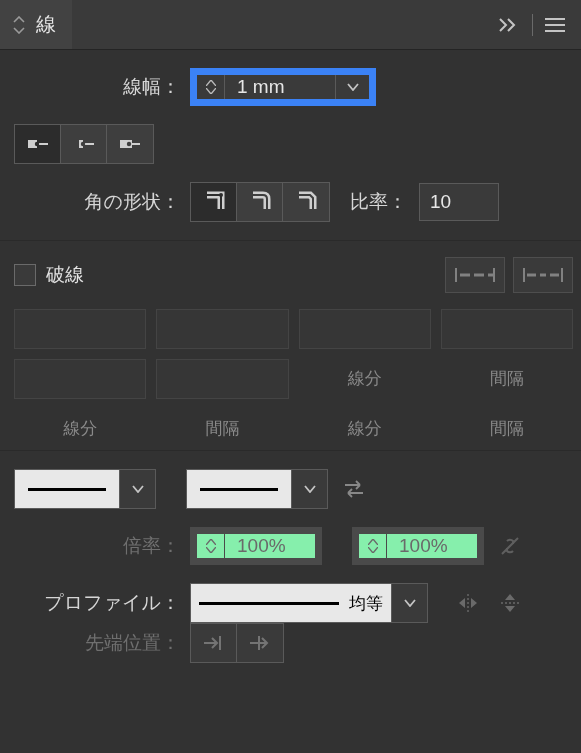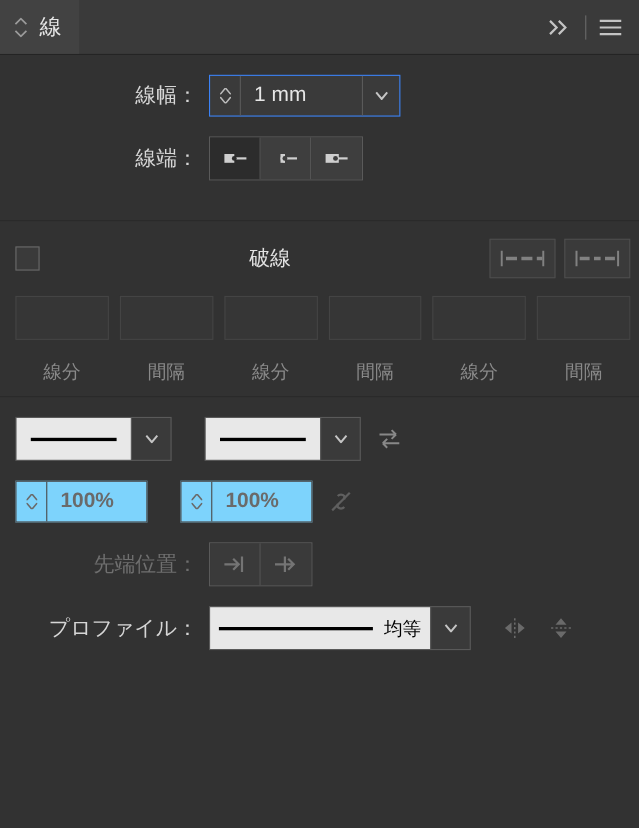--- a/index.html
+++ b/index.html
@@ -51,21 +51,21 @@
     font-size: 19px;
   }
   .label.dim { color: #6f6f6f; }
   .controls { display:flex; align-items:center; gap: 8px; flex:1; }
 
   
   .stepper {
     display: flex;
     align-items: stretch;
     height: 38px;
-    border: 1px solid #3b82f6;
+    border: 7px solid #3b82f6;
     background: #3a3a3a;
     color: #e6e6e6;
   }
   .stepper .arrows {
     width: 28px;
     display: flex;
     flex-direction: column;
     justify-content: center;
     align-items:center;
     border-right: 1px solid #5a5a5a;
@@ -76,21 +76,21 @@
     display: flex; align-items: center;
     padding: 0 12px;
     min-width: 110px;
     font-size: 19px;
   }
   .stepper .dd {
     width: 34px;
     display:flex; align-items:center; justify-content:center;
     border-left: 1px solid #5a5a5a;
   }
-  .stepper.disabled { border-color:#4a4a4a; background:#7dd3fc; color:#6a6a6a;font-weight:bold; }
+  .stepper.disabled { border-color:#4a4a4a; background:#86efac; color:#6a6a6a; }
   .stepper.disabled .arrows, .stepper.disabled .dd { border-color:#4a4a4a; }
 
   
   .btn-group { display:flex; border:1px solid #5a5a5a; height:40px; }
   .btn {
     width:46px; height:100%;
     display:flex; align-items:center; justify-content:center;
     background:#3e3e3e;
     border-right:1px solid #5a5a5a;
   }
@@ -109,30 +109,30 @@
     font-size:19px;
   }
   .ratio-label { margin-left:12px; margin-right:4px; color:#d6d6d6; font-size:19px;}
 
   
   .dashed-section { border-top:1px solid #2a2a2a; border-bottom:1px solid #2a2a2a; padding:16px 14px 10px 14px; margin: 6px -14px 18px -14px; }
   .dashed-header { display:flex; align-items:center; }
   .checkbox {
     width:22px; height:22px; border:1px solid #6a6a6a; background:#3a3a3a; margin-right:10px;
   }
-  .dashed-title { font-size:19px; color:#e2e2e2; flex:1;text-align:center; }
+  .dashed-title { font-size:19px; color:#e2e2e2; flex:1; }
   .dash-align-group { display:flex; gap:8px; }
   .dash-align-btn {
     width:60px; height:36px; border:1px solid #4e4e4e; background:#3a3a3a;
     display:flex; align-items:center; justify-content:center;
   }
   .dash-align-btn svg { opacity:.55; }
   .dash-grid {
     display:grid;
-    grid-template-columns: repeat(6, 1fr);
+    grid-template-columns: repeat(4, 1fr);
     gap:10px;
     margin-top:16px;
   }
   .dash-cell-input {
     height:40px; border:1px solid #444; background:#363636;
   }
   .dash-cell-label { text-align:center; color:#8a8a8a; font-size:17px; margin-top:8px; }
 
   
   .select {
@@ -209,21 +209,20 @@
           <div class="dd">
             <svg width="12" height="8" viewBox="0 0 12 8">
                 <path d="M1 1 L6 7 L11 1" fill="none" stroke="#c4c4c4" stroke-width="1.8"></path>
               </svg>
           </div>
         </div>
       </div>
     </div>
 
     <div class="row">
-      <div class="label">線端：</div>
       <div class="controls">
         <div class="btn-group">
           <div class="btn selected">
             <svg width="24" height="20" viewBox="0 0 24 20">
                 <rect x="2" y="6" width="9" height="8" fill="#cfcfcf"></rect>
                 <rect x="11" y="9" width="11" height="2" fill="#cfcfcf"></rect>
                 <circle cx="11" cy="10" r="2.2" fill="#2c2c2c"></circle>
               </svg>
           </div>
           <div class="btn">
@@ -239,20 +238,48 @@
                 <rect x="2" y="6" width="12" height="8" fill="#cfcfcf"></rect>
                 <rect x="11" y="9" width="11" height="2" fill="#cfcfcf"></rect>
                 <circle cx="11" cy="10" r="2.2" fill="#3e3e3e"></circle>
               </svg>
           </div>
         </div>
       </div>
     </div>
 
     <div class="row">
+      <div class="label">角の形状：</div>
+      <div class="controls">
+        <div class="btn-group">
+          <div class="btn selected">
+            <svg width="22" height="22" viewBox="0 0 22 22">
+                <path d="M4 4 H18 V18" stroke="#cfcfcf" stroke-width="7" fill="none"></path>
+                <path d="M4 4 H18 V18" stroke="#2c2c2c" stroke-width="2" fill="none"></path>
+                <circle cx="18" cy="4" r="2" fill="#2c2c2c"></circle>
+              </svg>
+          </div>
+          <div class="btn">
+            <svg width="22" height="22" viewBox="0 0 22 22">
+                <path d="M4 4 H14 Q18 4 18 8 V18" stroke="#cfcfcf" stroke-width="7" fill="none"></path>
+                <path d="M4 4 H14 Q18 4 18 8 V18" stroke="#3e3e3e" stroke-width="2" fill="none"></path>
+              </svg>
+          </div>
+          <div class="btn">
+            <svg width="22" height="22" viewBox="0 0 22 22">
+                <path d="M4 4 H15 L18 7 V18" stroke="#cfcfcf" stroke-width="7" fill="none"></path>
+                <path d="M4 4 H15 L18 7 V18" stroke="#3e3e3e" stroke-width="2" fill="none"></path>
+              </svg>
+          </div>
+        </div>
+        <span class="ratio-label">比率：</span>
+        <div class="small-input">
+          <span>10</span>
+        </div>
+      </div>
     </div>
 
 
     <div class="dashed-section">
       <div class="dashed-header">
         <div class="checkbox"></div>
         <div class="dashed-title">破線</div>
         <div class="dash-align-group">
           <div class="dash-align-btn">
             <svg width="40" height="18" viewBox="0 0 40 18">
@@ -309,20 +336,21 @@
         </div>
         <div class="swap-icon">
           <svg width="22" height="20" viewBox="0 0 22 20">
               <path d="M2 6 H17 M17 6 L13 2 M17 6 L13 10 M20 14 H5 M5 14 L9 10 M5 14 L9 18" stroke="#888" stroke-width="1.8" fill="none"></path>
             </svg>
         </div>
       </div>
     </div>
 
     <div class="row">
+      <div class="label dim">倍率：</div>
       <div class="controls">
         <div class="stepper disabled">
           <div class="arrows">
             <svg width="10" height="6" viewBox="0 0 10 6">
                 <path d="M0 6 L5 0 L10 6" fill="none" stroke="#6a6a6a" stroke-width="1.4"></path>
               </svg>
             <svg width="10" height="6" viewBox="0 0 10 6">
                 <path d="M0 0 L5 6 L10 0" fill="none" stroke="#6a6a6a" stroke-width="1.4"></path>
               </svg>
           </div>
@@ -342,38 +370,20 @@
         </div>
         <div class="link-icon">
           <svg width="22" height="22" viewBox="0 0 22 22">
               <path d="M8 6 A4 4 0 0 1 14 6 L14 9 M14 16 A4 4 0 0 1 8 16 L8 13" stroke="#5f5f5f" stroke-width="2" fill="none"></path>
               <line x1="3" y1="19" x2="19" y2="3" stroke="#5f5f5f" stroke-width="2"></line>
             </svg>
         </div>
       </div>
     </div>
 
-    <div class="row">
-      <div class="label dim">先端位置：</div>
-      <div class="controls">
-        <div class="btn-group">
-          <div class="btn dim">
-            <svg width="24" height="20" viewBox="0 0 24 20">
-                <path d="M2 10 H14 M10 5 L15 10 L10 15 M18 3 V17" stroke="#bcbcbc" stroke-width="2" fill="none"></path>
-              </svg>
-          </div>
-          <div class="btn dim">
-            <svg width="24" height="20" viewBox="0 0 24 20">
-                <path d="M2 10 H11 M11 3 V17 M14 5 L19 10 L14 15 M11 10 H19" stroke="#bcbcbc" stroke-width="2" fill="none"></path>
-              </svg>
-          </div>
-        </div>
-      </div>
-    </div>
-
     <div class="row" style="margin-top:10px; margin-bottom:0;">
       <div class="label" style="width:176px">プロファイル：</div>
       <div class="controls">
         <div class="profile-select">
           <div class="preview">
             <div class="pline"></div>
             <span class="plabel">均等</span>
           </div>
           <div class="dd">
             <svg width="12" height="8" viewBox="0 0 12 8">
@@ -391,14 +401,32 @@
           <div>
             <svg width="22" height="26" viewBox="0 0 22 26">
                 <path d="M2 13 H20" stroke="#6a6a6a" stroke-width="1.4" stroke-dasharray="2 2"></path>
                 <path d="M6 10 L11 4 L16 10 Z M6 16 L11 22 L16 16 Z" fill="#6a6a6a"></path>
               </svg>
           </div>
         </div>
       </div>
     </div>
 
+    <div class="row">
+      <div class="label dim">先端位置：</div>
+      <div class="controls">
+        <div class="btn-group">
+          <div class="btn dim">
+            <svg width="24" height="20" viewBox="0 0 24 20">
+                <path d="M2 10 H14 M10 5 L15 10 L10 15 M18 3 V17" stroke="#bcbcbc" stroke-width="2" fill="none"></path>
+              </svg>
+          </div>
+          <div class="btn dim">
+            <svg width="24" height="20" viewBox="0 0 24 20">
+                <path d="M2 10 H11 M11 3 V17 M14 5 L19 10 L14 15 M11 10 H19" stroke="#bcbcbc" stroke-width="2" fill="none"></path>
+              </svg>
+          </div>
+        </div>
+      </div>
+    </div>
+
   </div>
 </div>
 
 </body></html>

